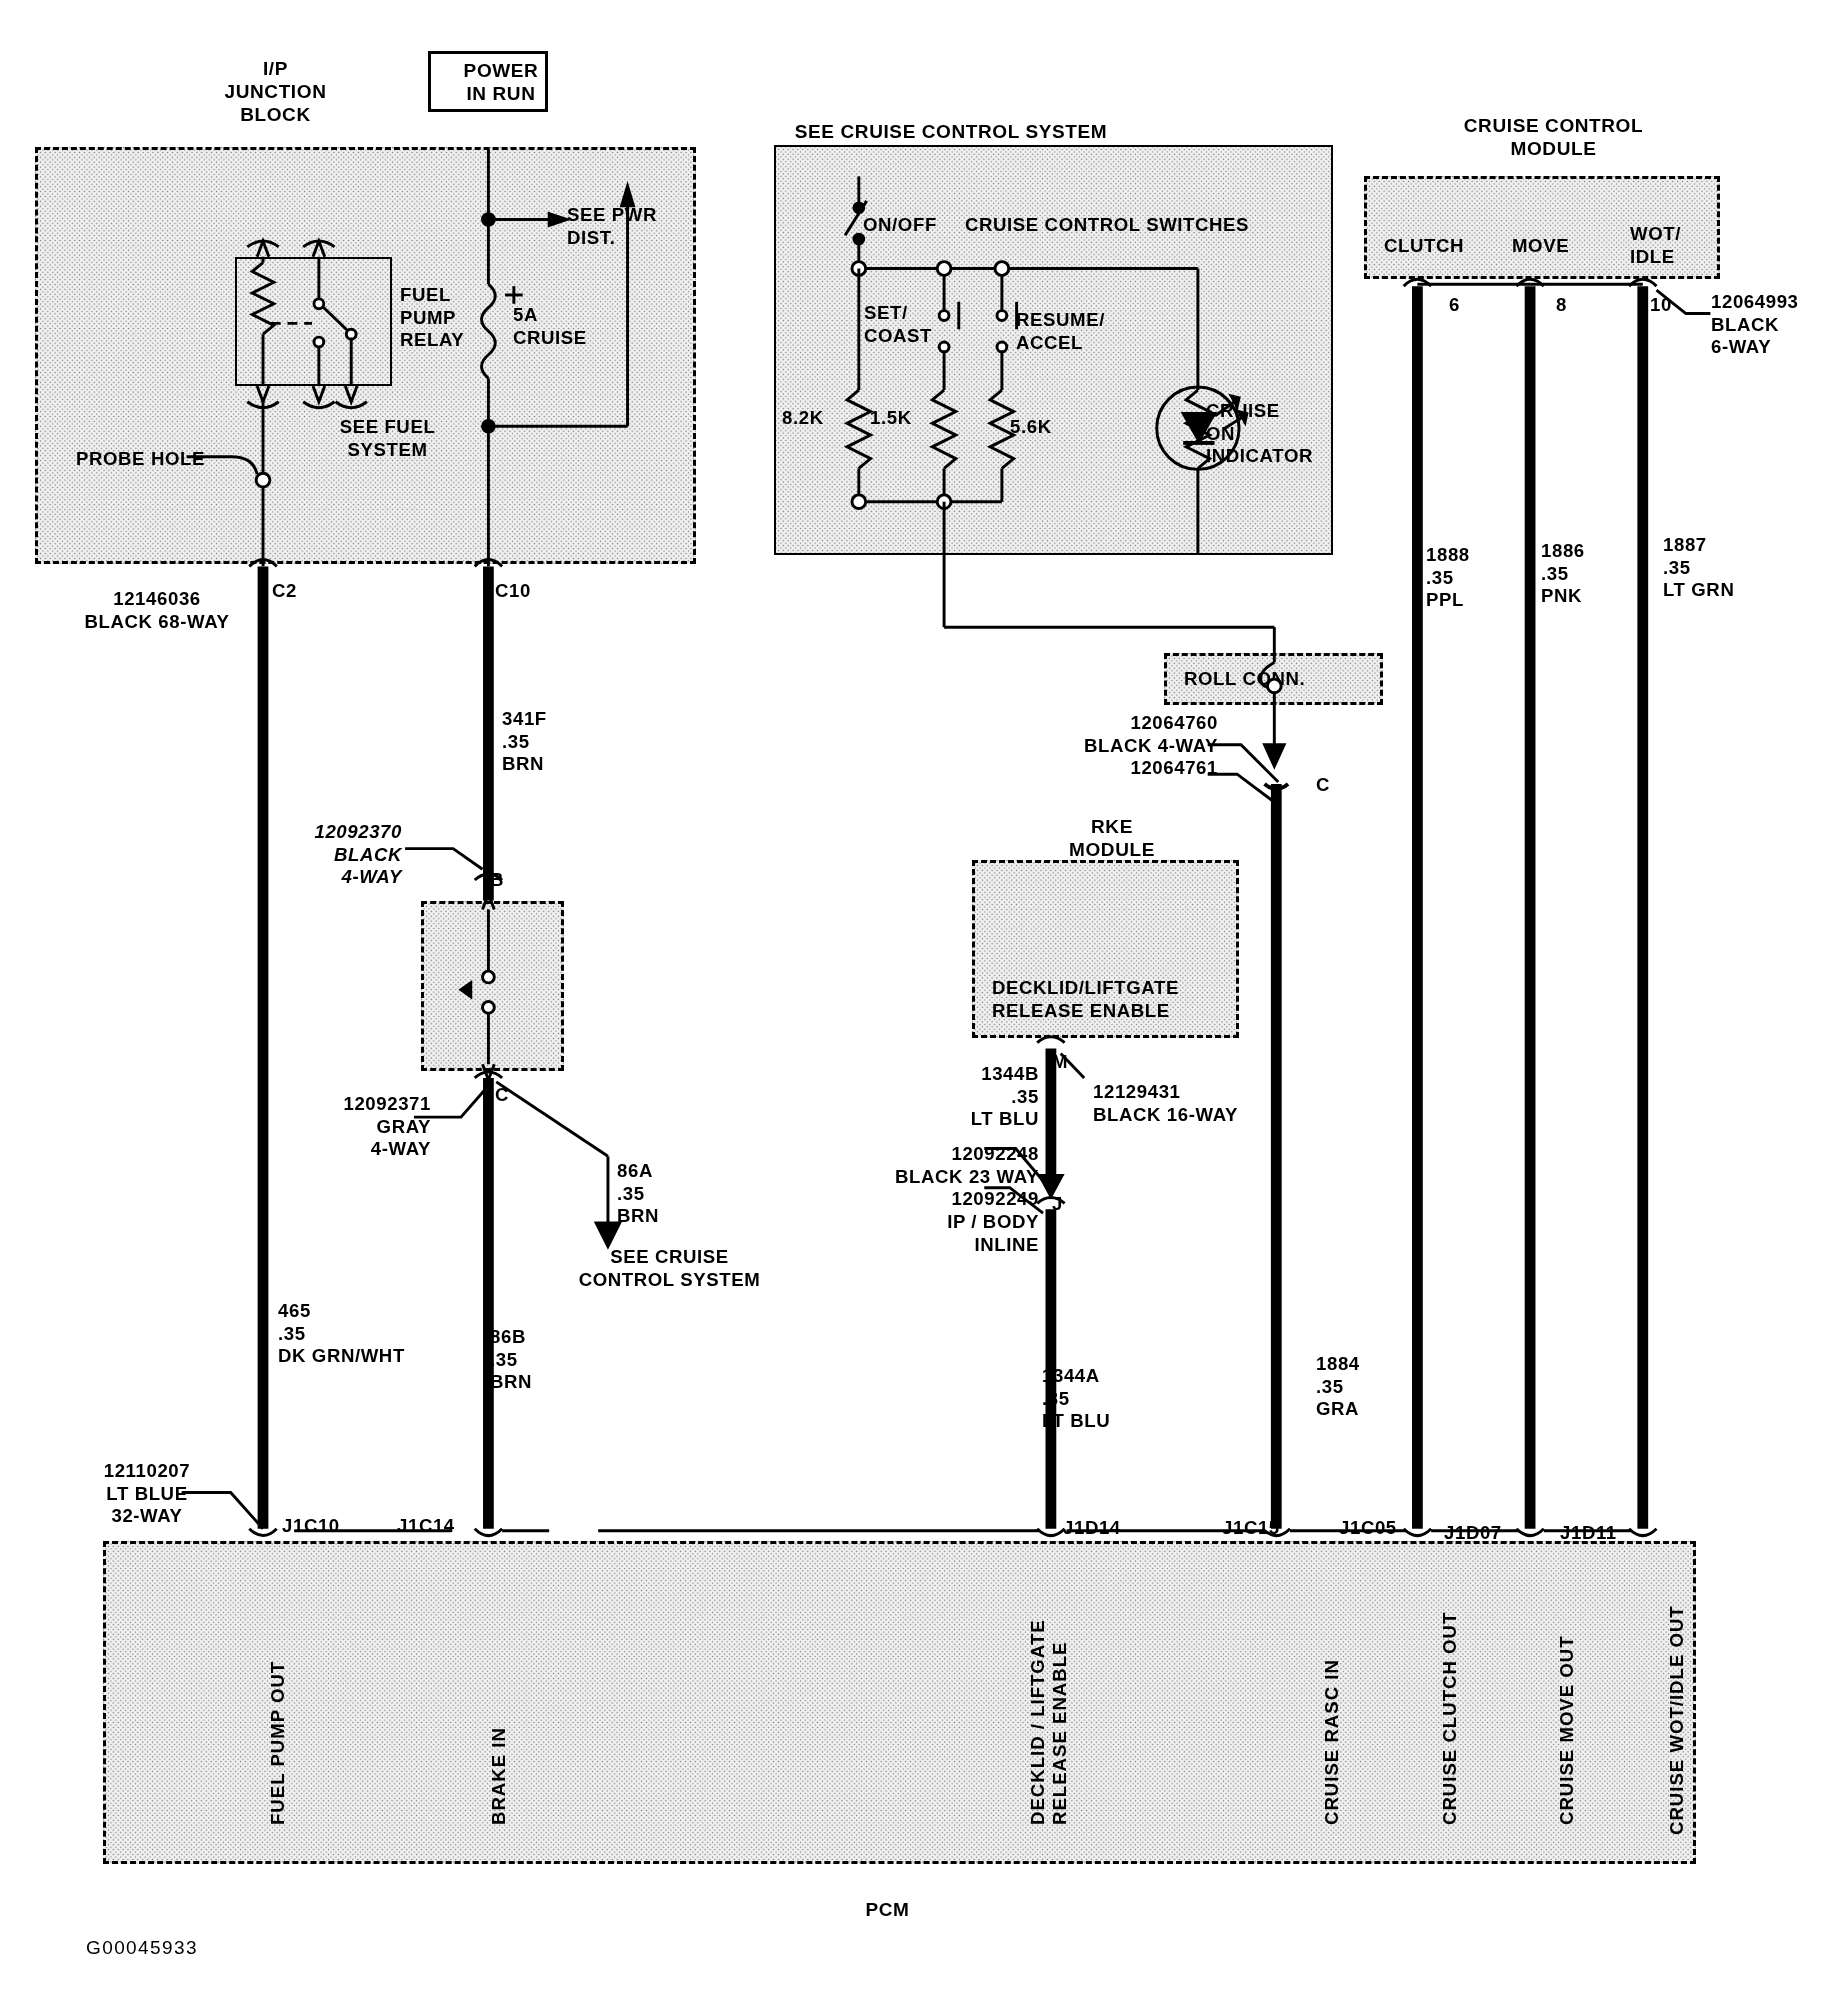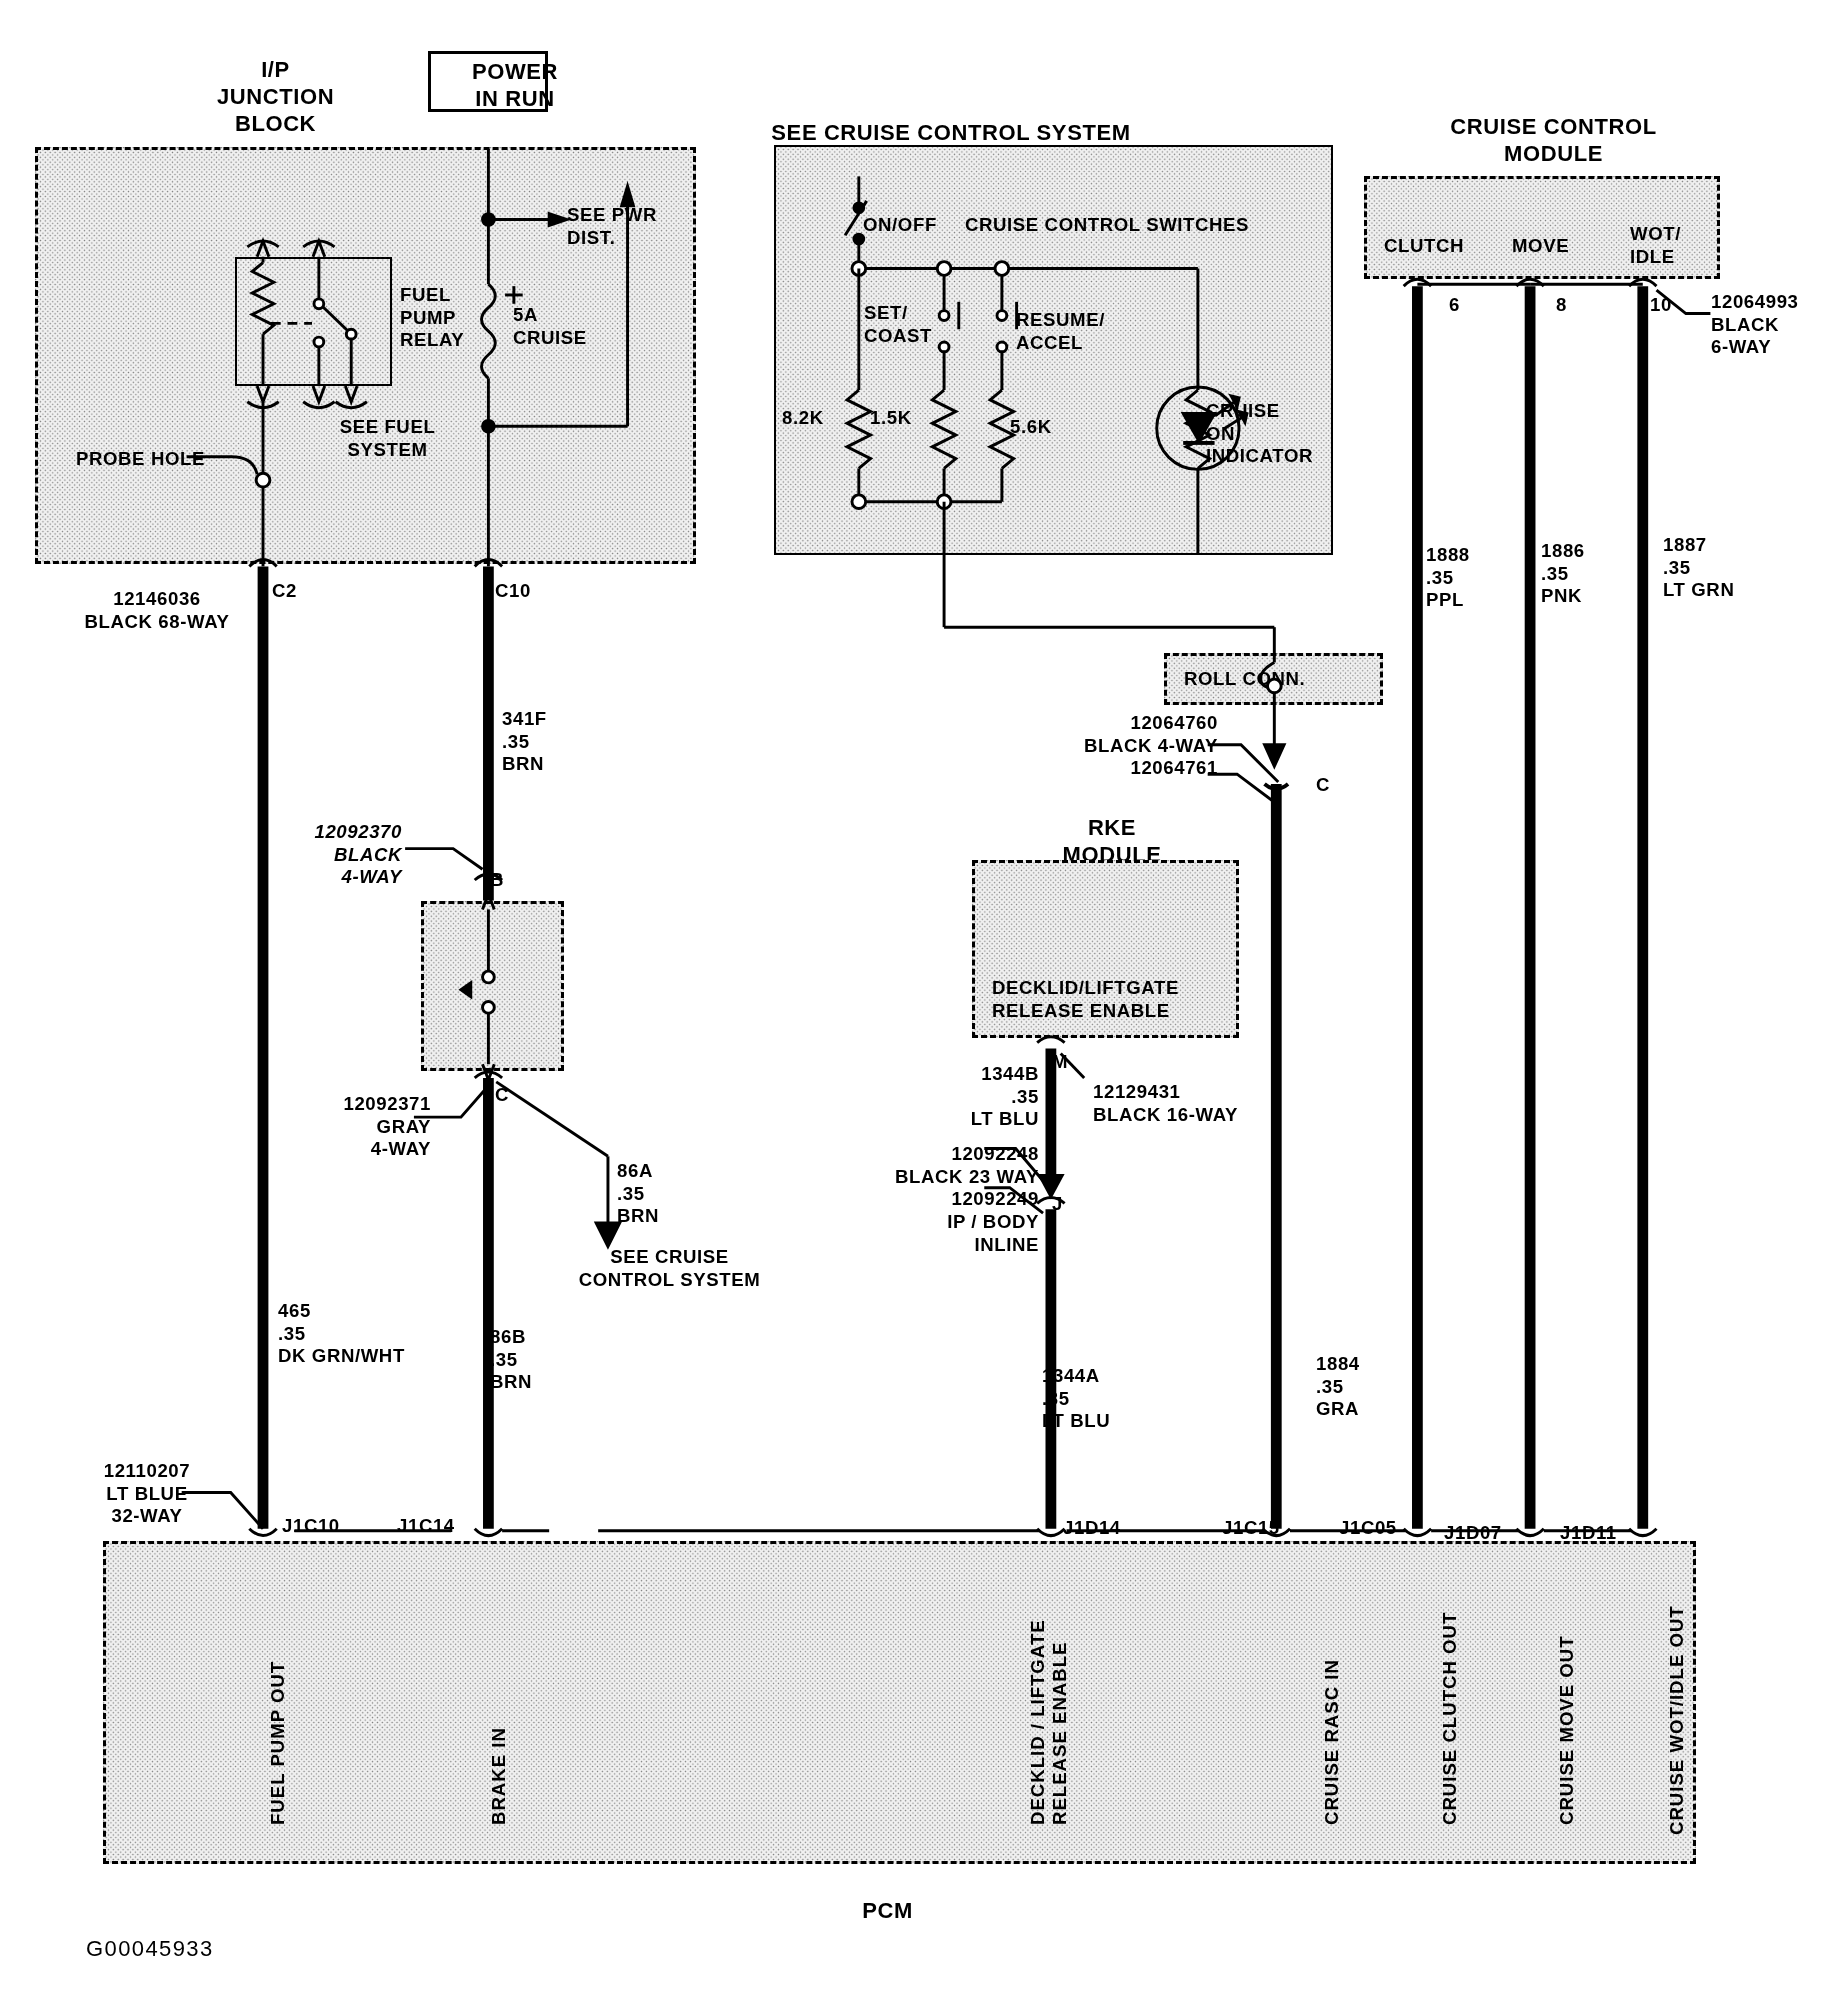--- a/index.html
+++ b/index.html
@@ -16,33 +16,33 @@
         background-image:
           radial-gradient(#7d7d7d 0.9px, transparent 1px),
           radial-gradient(#8a8a8a 0.9px, transparent 1px);
         background-size:4.9px 4.9px, 4.9px 4.9px;
         background-position:0 0, 2.5px 2.5px;
         background-color:#f2f2f2;
         box-sizing:border-box;}
   .solidbox{position:absolute;border:3.9px solid #000;box-sizing:border-box;background:#fff;}
   svg.ov{position:absolute;left:0;top:0;width:1847px;height:2004px;pointer-events:none;}
   .fs11{font-size:18.6px}
-  .fs12{font-size:22px}
+  .fs12{font-size:19px}
 </style>
 </head>
 <body>
 
 <div id="sheet">
 
   <div class="lbl c fs12" style="left:202px;top:57px;width:147px;">I/P
 JUNCTION
 BLOCK</div>
 
   <div class="solidbox" style="left:428px;top:51px;width:120px;height:61px;"></div>
-  <div class="lbl c fs12" style="left:428px;top:59px;width:116px;padding-left:29px;">POWER
+  <div class="lbl c fs12" style="left:414px;top:59px;width:116px;padding-left:29px;">POWER
 IN RUN</div>
 
   <div class="lbl c fs12" style="left:755px;top:120px;width:392px;">SEE CRUISE CONTROL SYSTEM</div>
 
   <div class="lbl c fs12" style="left:1392px;top:114px;width:323px;">CRUISE CONTROL
 MODULE</div>
 
   <div class="dbox" style="left:35px;top:147px;width:661px;height:417px;"></div>
 
   <div class="solidbox" style="left:235px;top:257px;width:157px;height:129px;background:transparent;border-width:2.9px;"></div>

